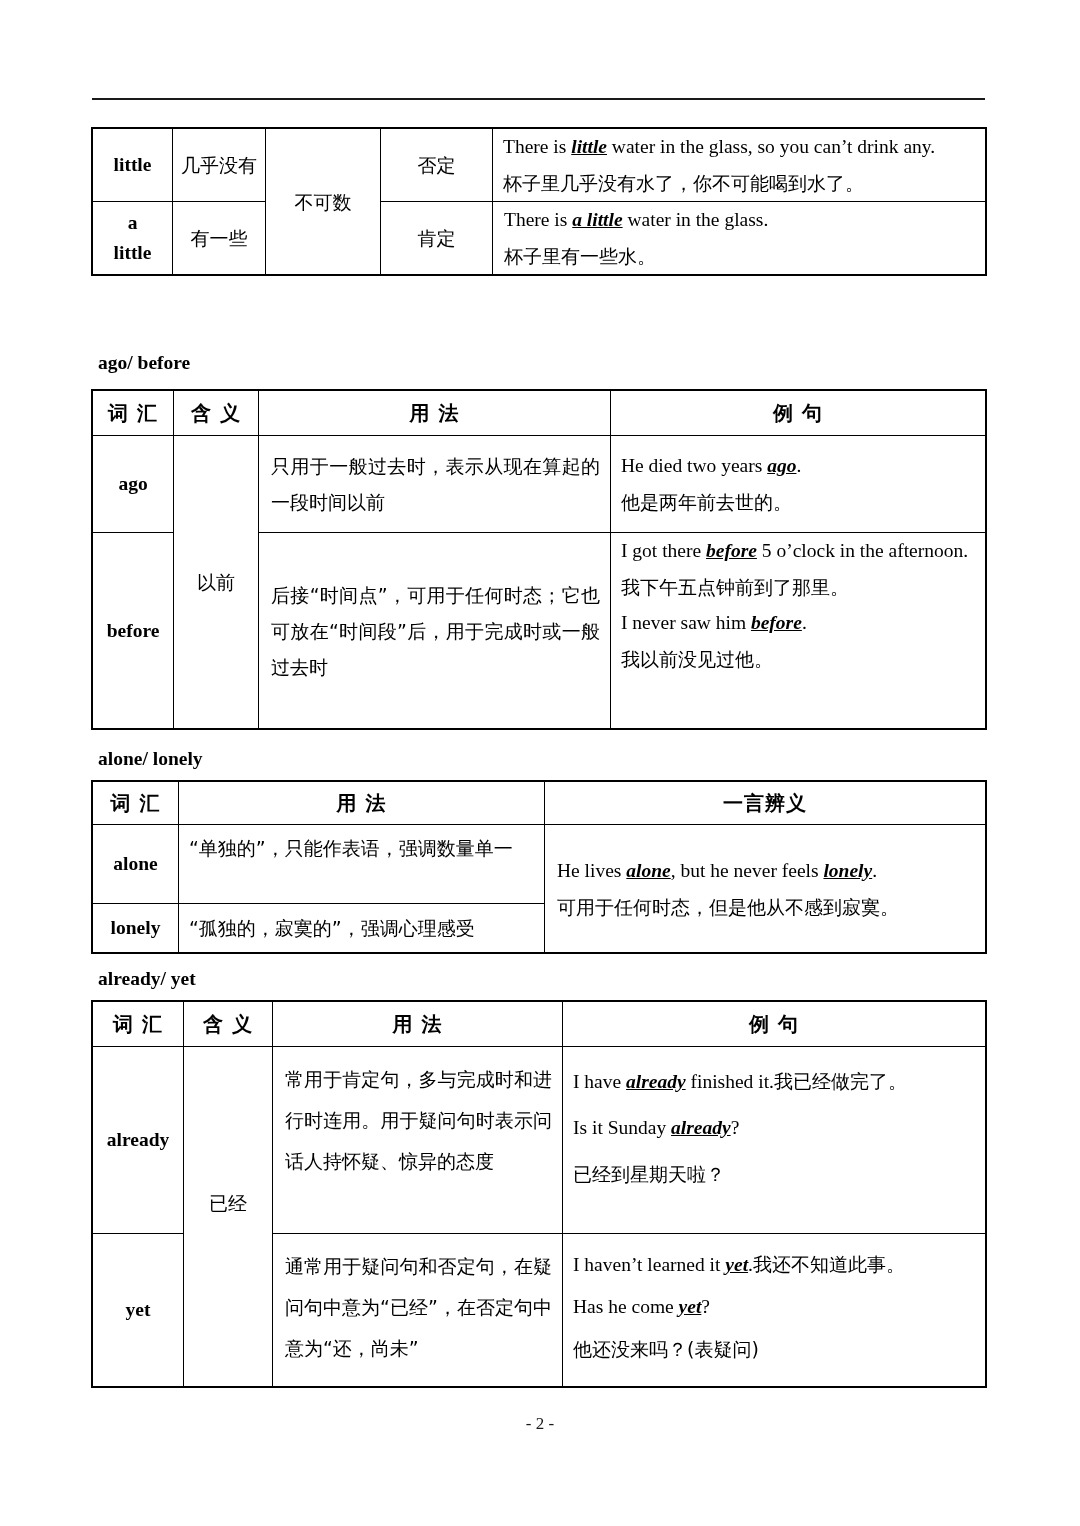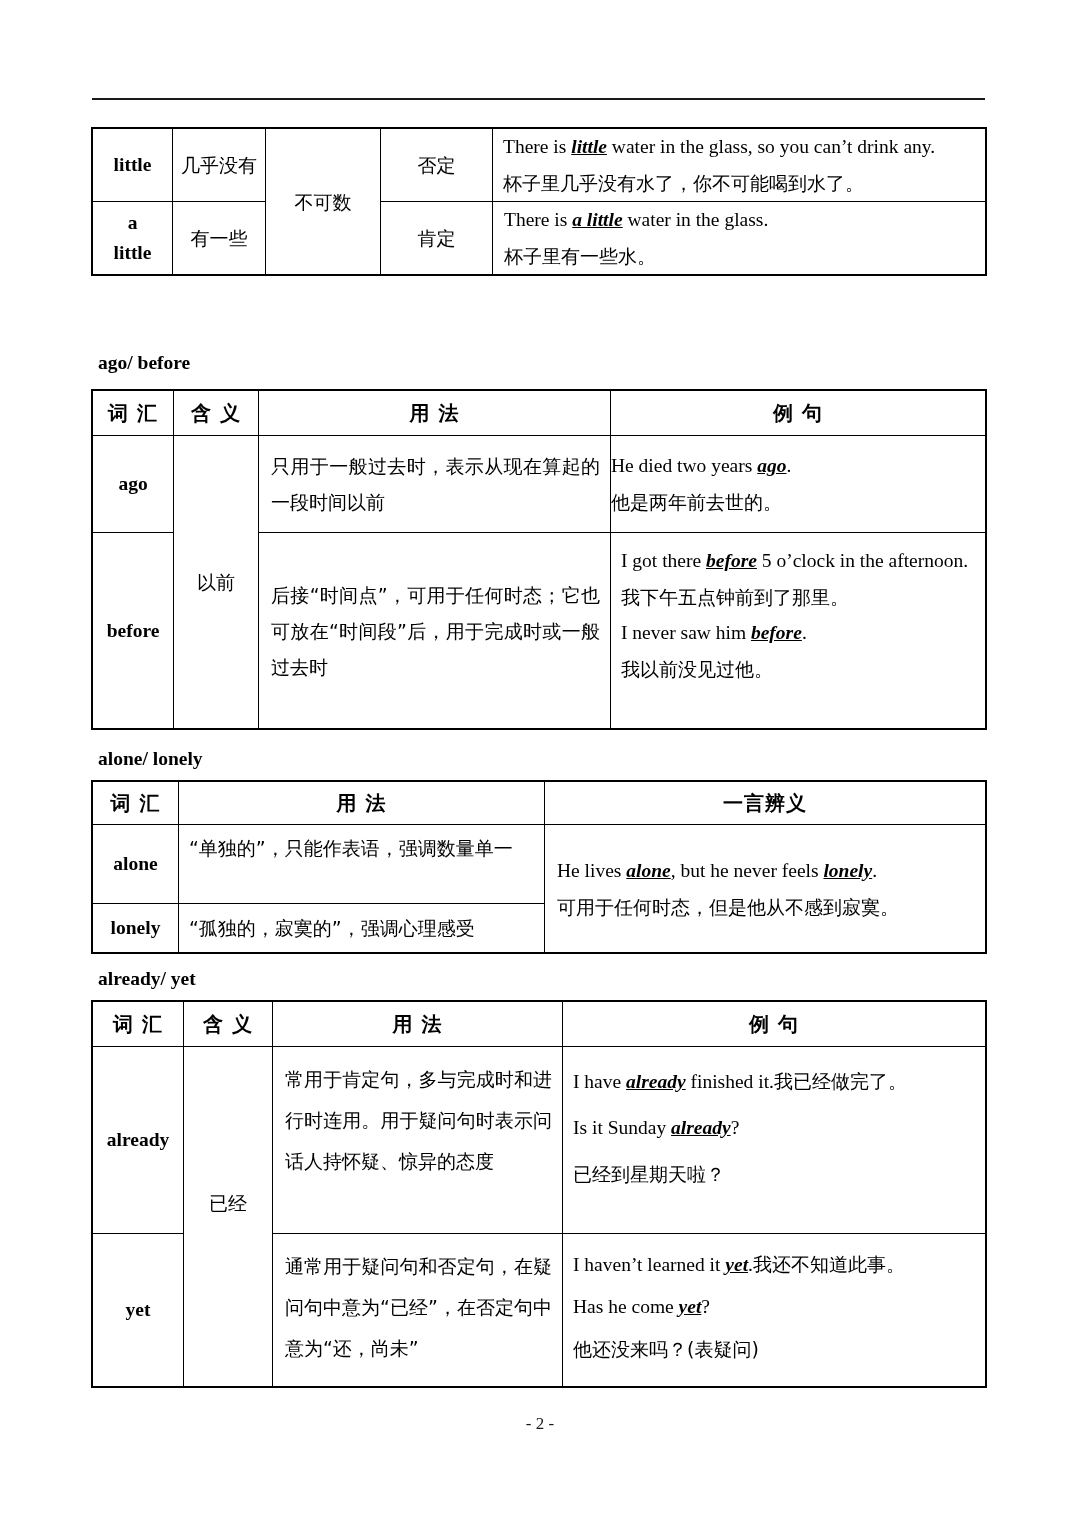--- a/index.html
+++ b/index.html
@@ -190,33 +190,33 @@
       <tr>
         <td class="cell-pad" style="height:96px">
           <div class="word">ago</div>
         </td>
         <td class="cell-pad" rowspan="2">
           <div class="cn-center">以前</div>
         </td>
         <td class="cell-pad" style="padding-left:12px;padding-right:10px;">
           <div class="cn justfull">只用于一般过去时，表示从现在算起的一段时间以前</div>
         </td>
-        <td class="cell-pad" style="padding-right:8px;">
+        <td class="cell-pad" style="padding-left:10px;padding-right:8px;">
           <div class="en"><span>He died two years </span><span class="kw">ago</span><span>.</span></div>
           <div class="cn">他是两年前去世的。</div>
         </td>
       </tr>
       <tr>
         <td class="cell-pad" style="height:195px">
           <div class="word">before</div>
         </td>
         <td class="cell-pad" style="padding-left:12px;padding-right:10px;">
           <div class="cn justfull">后接“时间点”，可用于任何时态；它也可放在“时间段”后，用于完成时或一般过去时</div>
         </td>
-        <td class="cell-pad" style="padding-left:10px;padding-right:8px;vertical-align:top;padding-top:10px;">
+        <td class="cell-pad" style="padding-left:10px;padding-right:8px;vertical-align:top;">
           <div class="en justfull"><span>I got there </span><span class="kw">before</span><span> 5 o’clock in the afternoon.</span></div>
           <div class="cn">我下午五点钟前到了那里。</div>
           <div class="en"><span>I never saw him </span><span class="kw">before</span><span>.</span></div>
           <div class="cn">我以前没见过他。</div>
         </td>
       </tr>
     </tbody>
   </table>
 
   <div class="sec-title" style="top:748px;">alone/ lonely</div>

